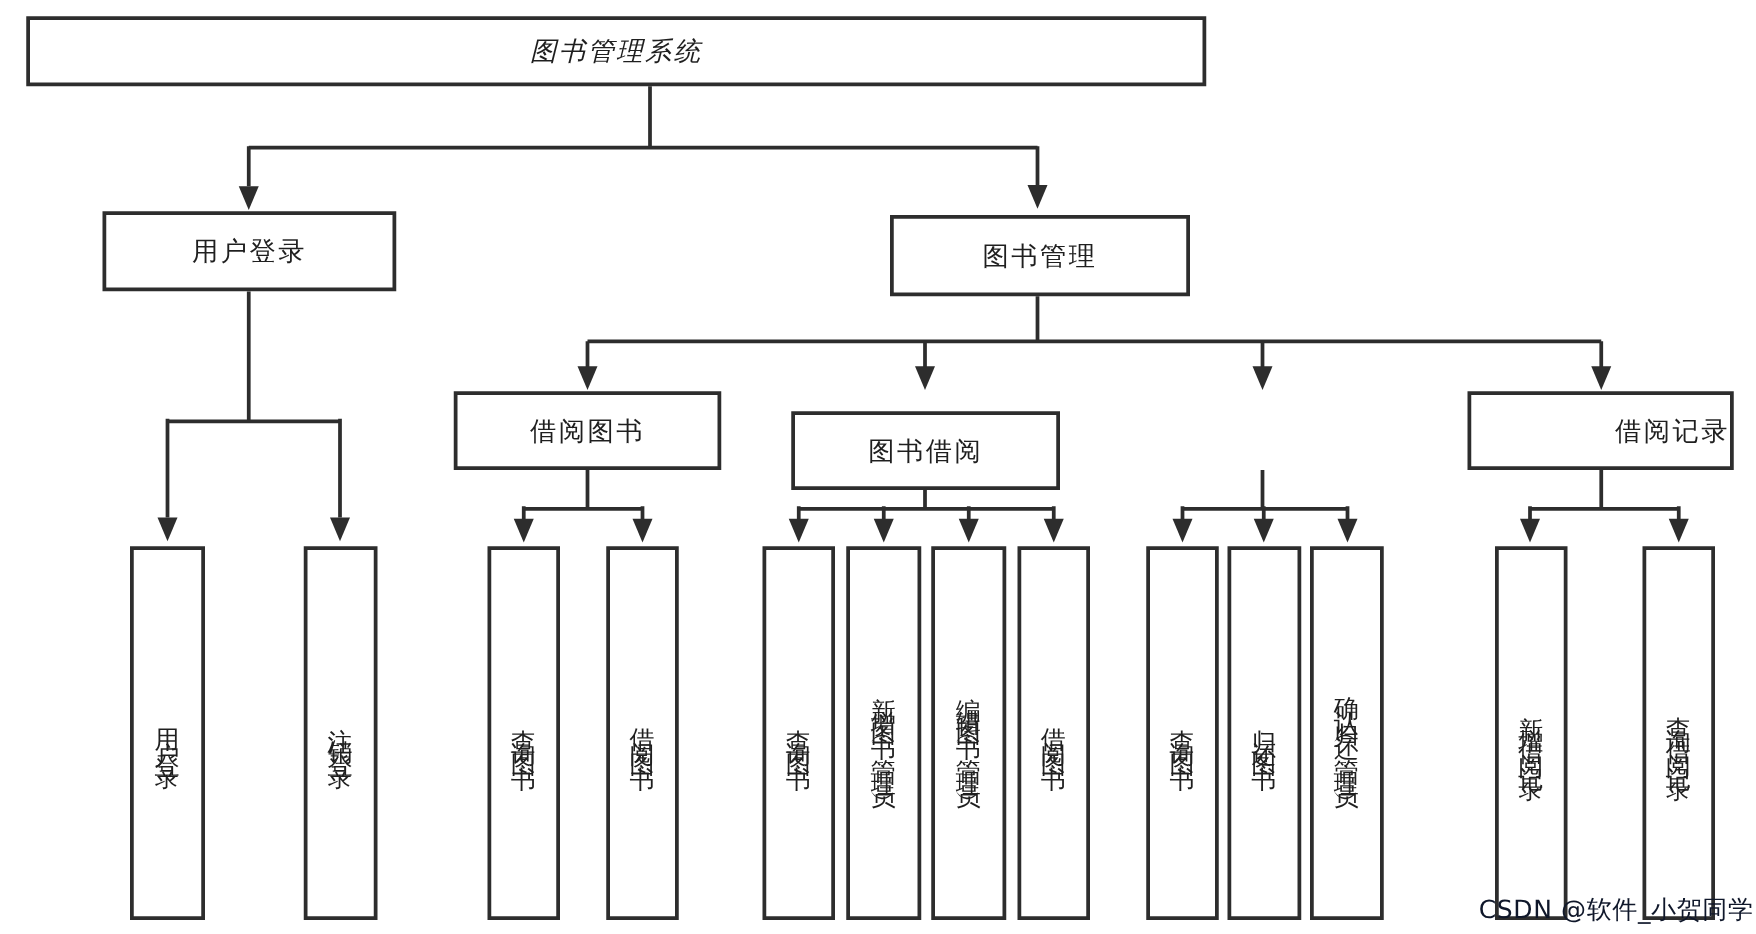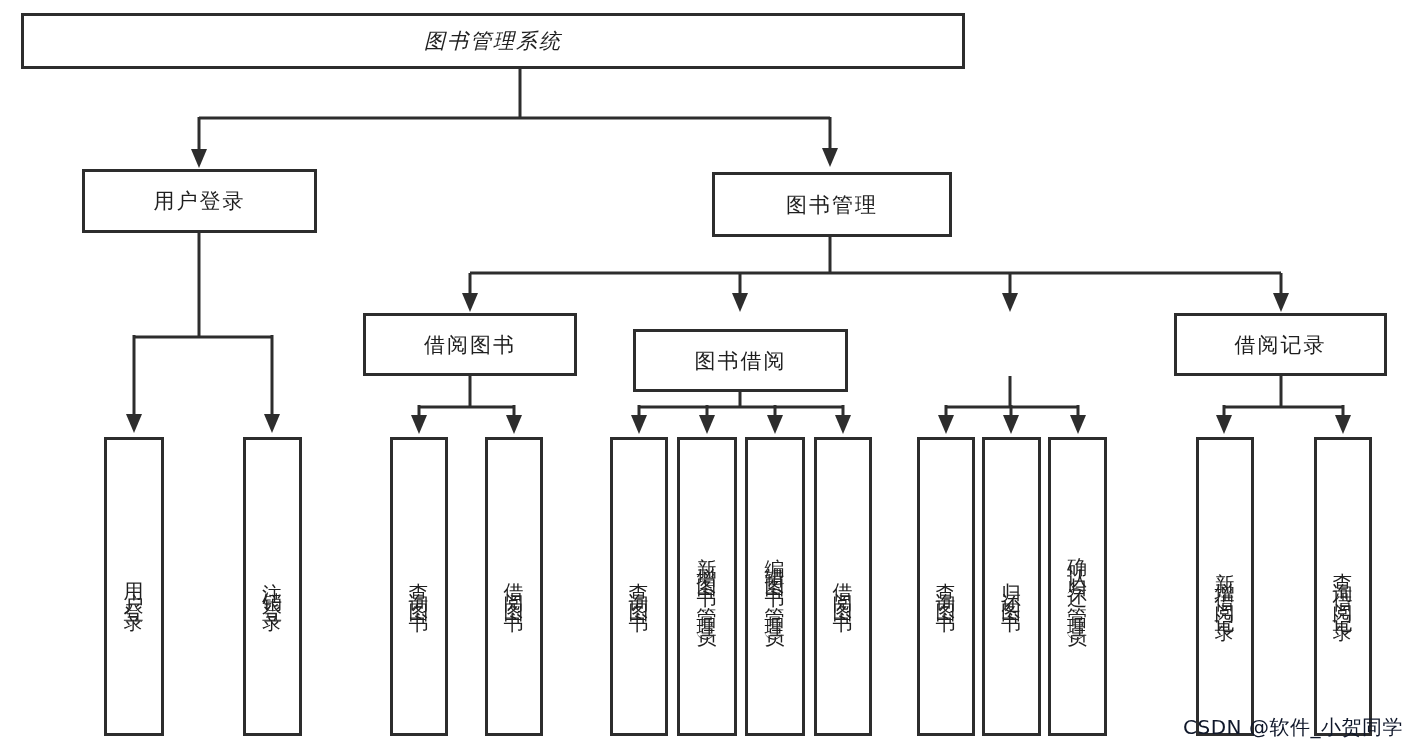--- a/index.html
+++ b/index.html
@@ -129,21 +129,21 @@
   <div class="box" style="left:712px; top:172px; width:240px; height:65px;">
     <span class="h-label">图书管理</span>
   </div>
 
   <div class="box" style="left:363px; top:313px; width:214px; height:63px;">
     <span class="h-label">借阅图书</span>
   </div>
   <div class="box" style="left:633px; top:313px; width:215px; height:63px;margin-top:16px;">
     <span class="h-label">图书借阅</span>
   </div>
-  <div class="box" style="left:1174px; top:313px; width:213px; height:63px;">
+  <div class="box" style="left:1174px; top:313px; width:213px; height:63px;justify-content:flex-end;">
     <span class="h-label">借阅记录</span>
   </div>
 
   <div class="box leaf" style="left:104px; top:437px; width:60px; height:299px;">
     <span class="v-label">用户登录</span>
   </div>
   <div class="box leaf" style="left:243px; top:437px; width:59px; height:299px;">
     <span class="v-label">注销登录</span>
   </div>
   <div class="box leaf" style="left:390px; top:437px; width:58px; height:299px;">

